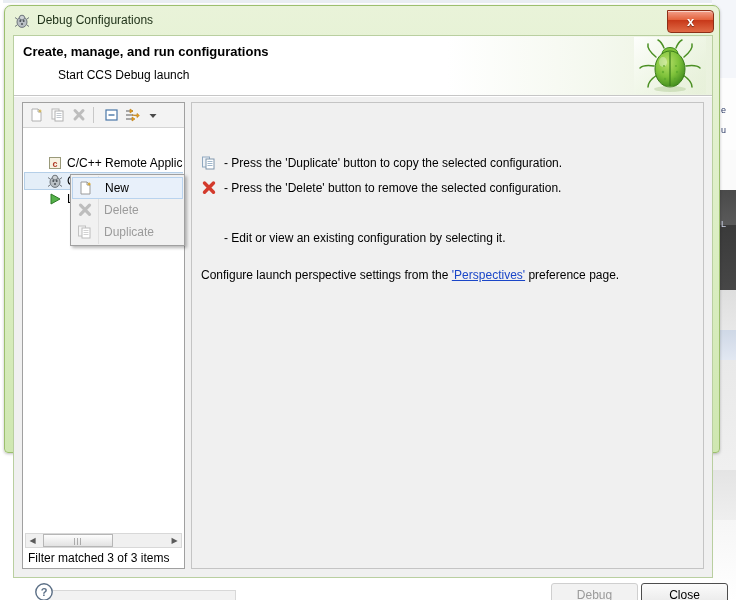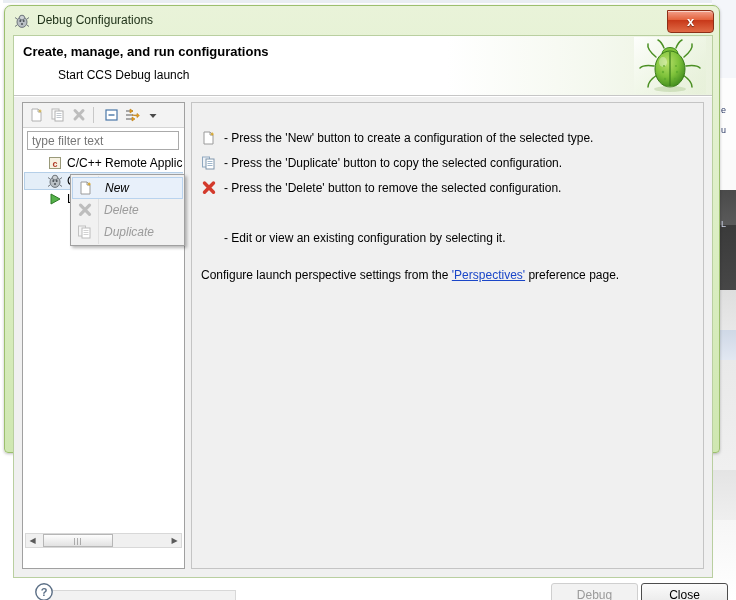--- a/index.html
+++ b/index.html
@@ -382,21 +382,20 @@
   .ctx-item {
     position: relative;
     height: 22px;
     display: flex;
     align-items: center;
     padding-left: 6px;
     font-size: 12px;
     color: #000;
     box-sizing: border-box;
     z-index: 2;
-    font-style: italic;
   }
   .ctx-item.disabled { color: #9b9b9b; }
   .ctx-item.highlight {
     background: #e8f0fa;
     border: 1px solid #b9d3ee;
     margin: 0 1px;
     padding-left: 5px;
   }
   .ctx-item .cicon {
     width: 16px; height: 16px;
@@ -531,23 +530,20 @@
               <path d="M9 9 h5 l0 -1.6 l2.4 2.1 l-2.4 2.1 l0 -1.6 z" fill="#e8a020" stroke="#b87a10" stroke-width="0.6"></path>
             </svg>
           </div>
           <div class="tb-btn" style="left:121px">
             <svg width="18" height="18" viewBox="0 0 18 18">
               <path d="M5.5 8 L9 12 L12.5 8 z" fill="#4a4a4a"></path>
             </svg>
           </div>
         </div>
 
-        <div id="filter-input-wrap">
-          <input id="filter-input" type="text" placeholder="type filter text" style="">
-        </div>
 
         <div id="tree">
           <div class="tree-row">
             <span class="ticon">
               <svg width="16" height="16" viewBox="0 0 16 16">
                 <rect x="2.5" y="2.5" width="11" height="11" fill="#f7f2e2" stroke="#9a9a7a" stroke-width="1"></rect>
                 <text x="8" y="11.6" font-family="Liberation Sans, sans-serif" font-size="9" fill="#b03a28" text-anchor="middle" font-weight="bold">c</text>
               </svg>
             </span>
             <span>C/C++ Remote Applicat</span>
@@ -574,34 +570,25 @@
             <span>La</span>
           </div>
         </div>
 
         <div id="tree-hscroll">
           <span class="arrow left">◀</span>
           <span class="thumb">|||</span>
           <span class="arrow right">▶</span>
         </div>
 
+        <div id="filter-status">Filter matched 3 of 3 items</div>
       </div>
 
       <div id="right-panel">
 
-        <div class="intro-row" style="top:27px">
-          <span class="ricon">
-            <svg width="16" height="16" viewBox="0 0 16 16">
-              <path d="M3 2 h6 l3 3 v9 h-9 z" fill="#ffffff" stroke="#9a9a9a" stroke-width="1"></path>
-              <path d="M9 2 v3 h3" fill="none" stroke="#9a9a9a" stroke-width="1"></path>
-              <path d="M11.2 2.6 v3 M9.7 4.1 h3" stroke="#d9a82e" stroke-width="1.2"></path>
-            </svg>
-          </span>
-          <span class="rtext">- Press the 'New' button to create a configuration of the selected type.</span>
-        </div>
 
         <div class="intro-row" style="top:52px">
           <span class="ricon">
             <svg width="16" height="16" viewBox="0 0 16 16">
               <rect x="1.5" y="2" width="7" height="10" fill="#eef2f7" stroke="#8fa8bf" stroke-width="1"></rect>
               <rect x="5" y="4" width="8" height="10" fill="#ffffff" stroke="#7f95ab" stroke-width="1"></rect>
               <g stroke="#9fb6cb" stroke-width="1">
                   <path d="M6.5 6.5h5M6.5 8.5h5M6.5 10.5h5"></path>
                 </g>
             </svg>

